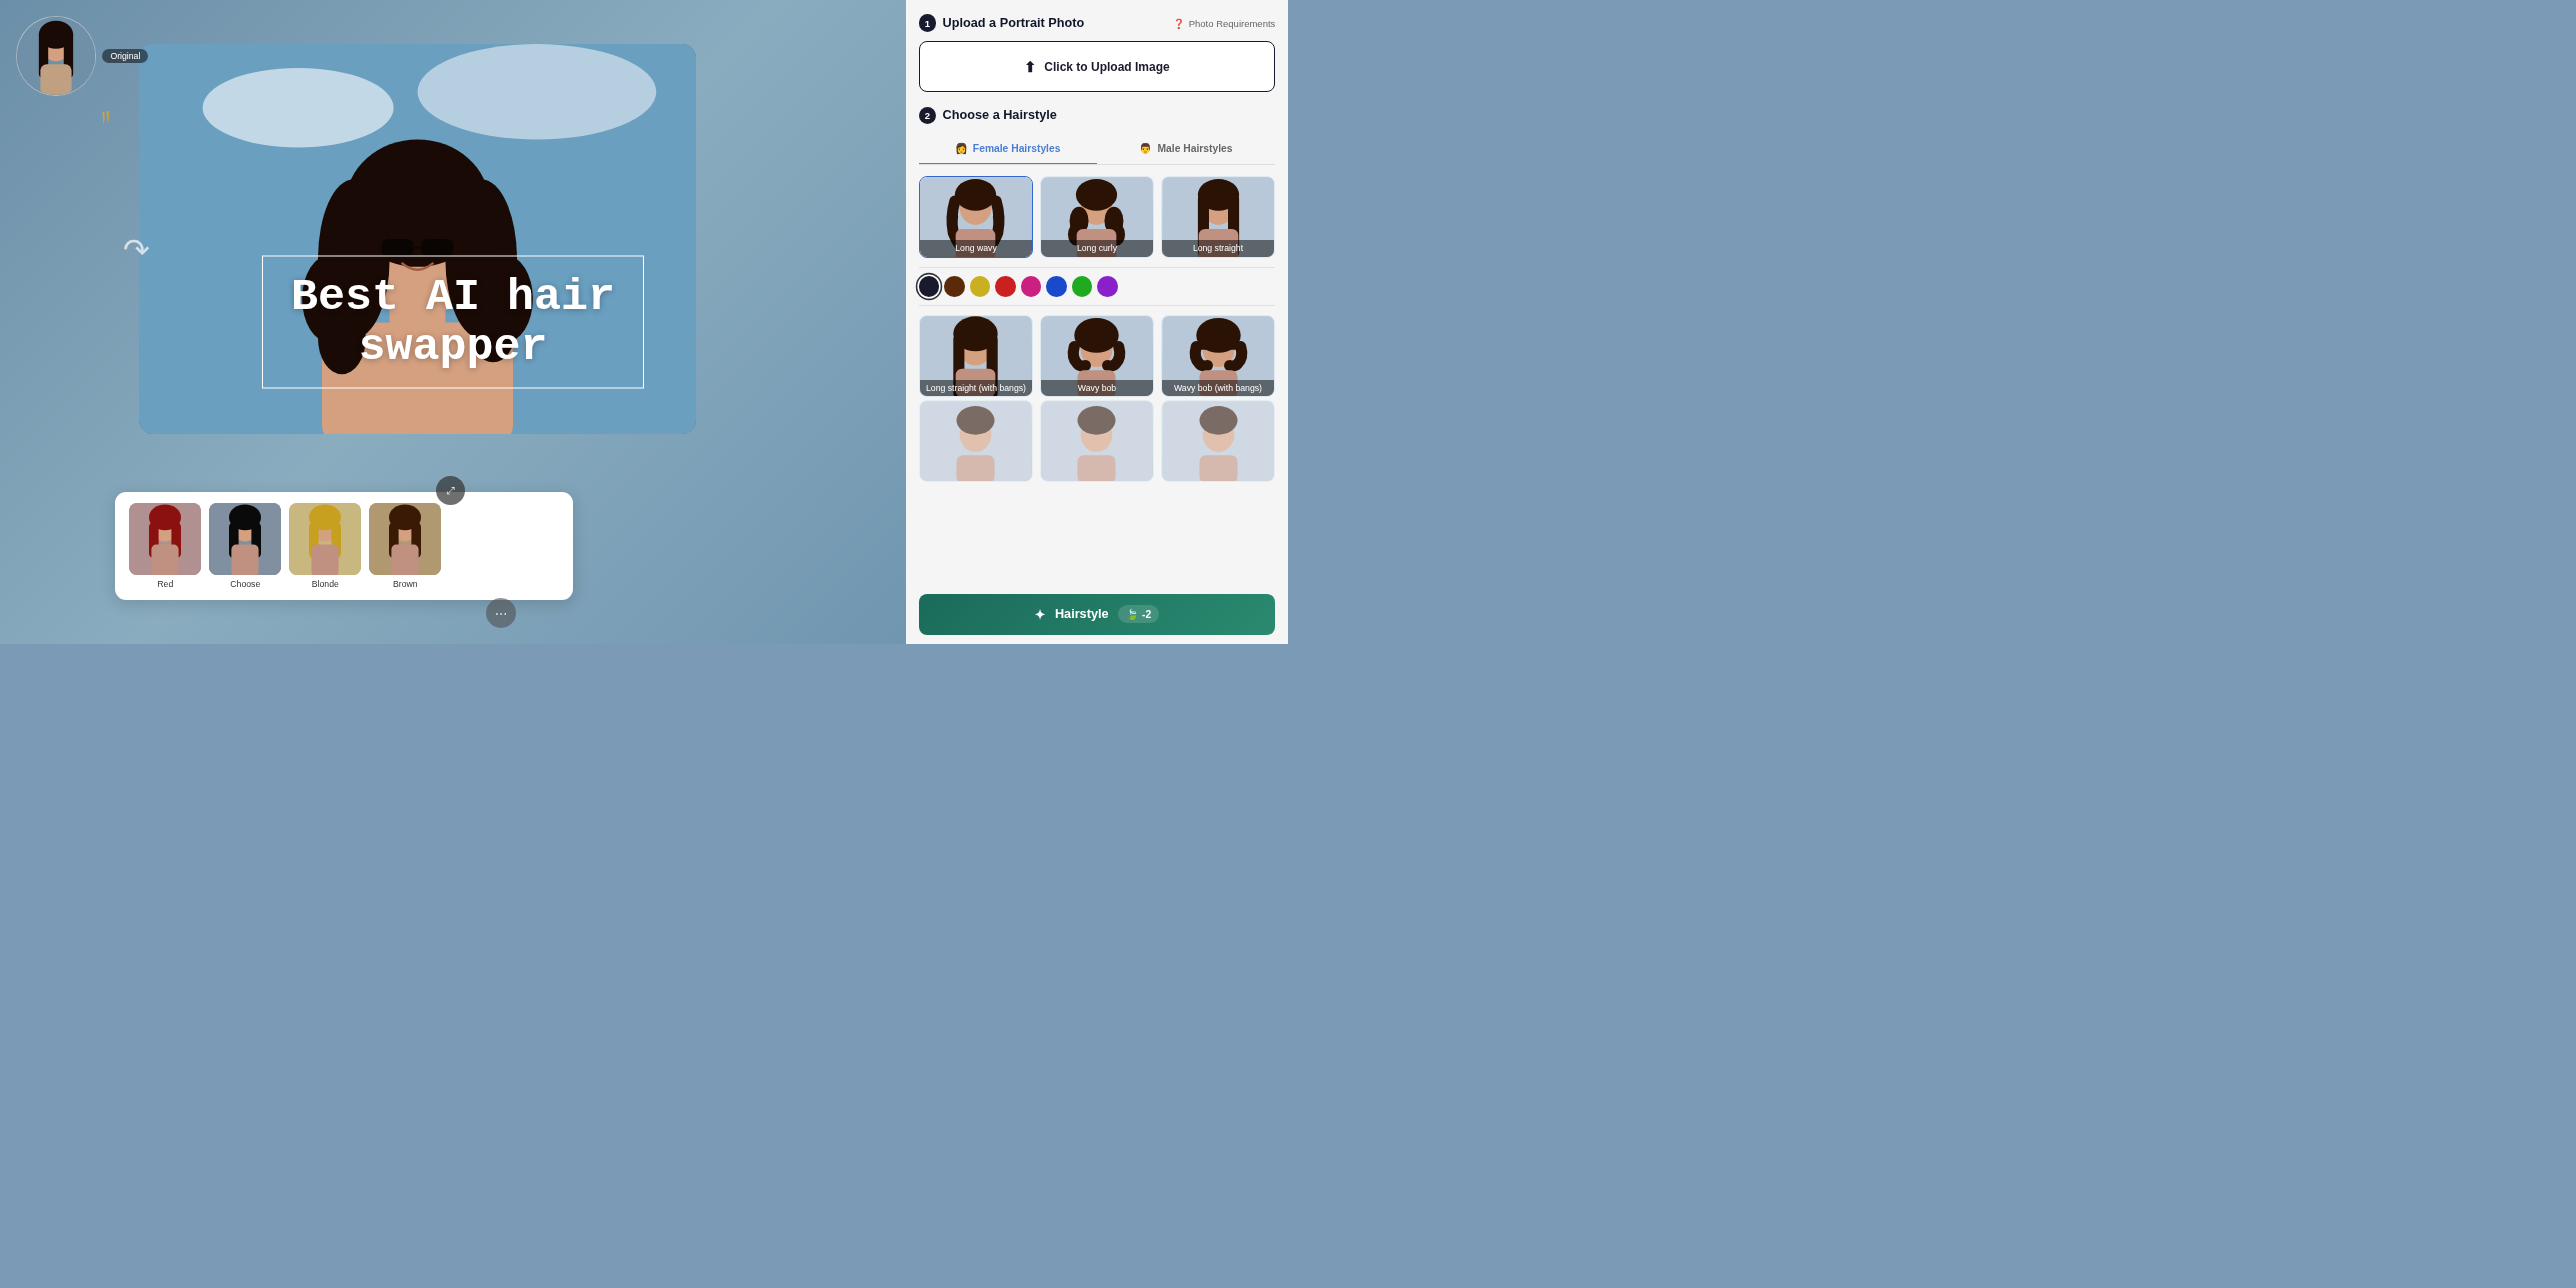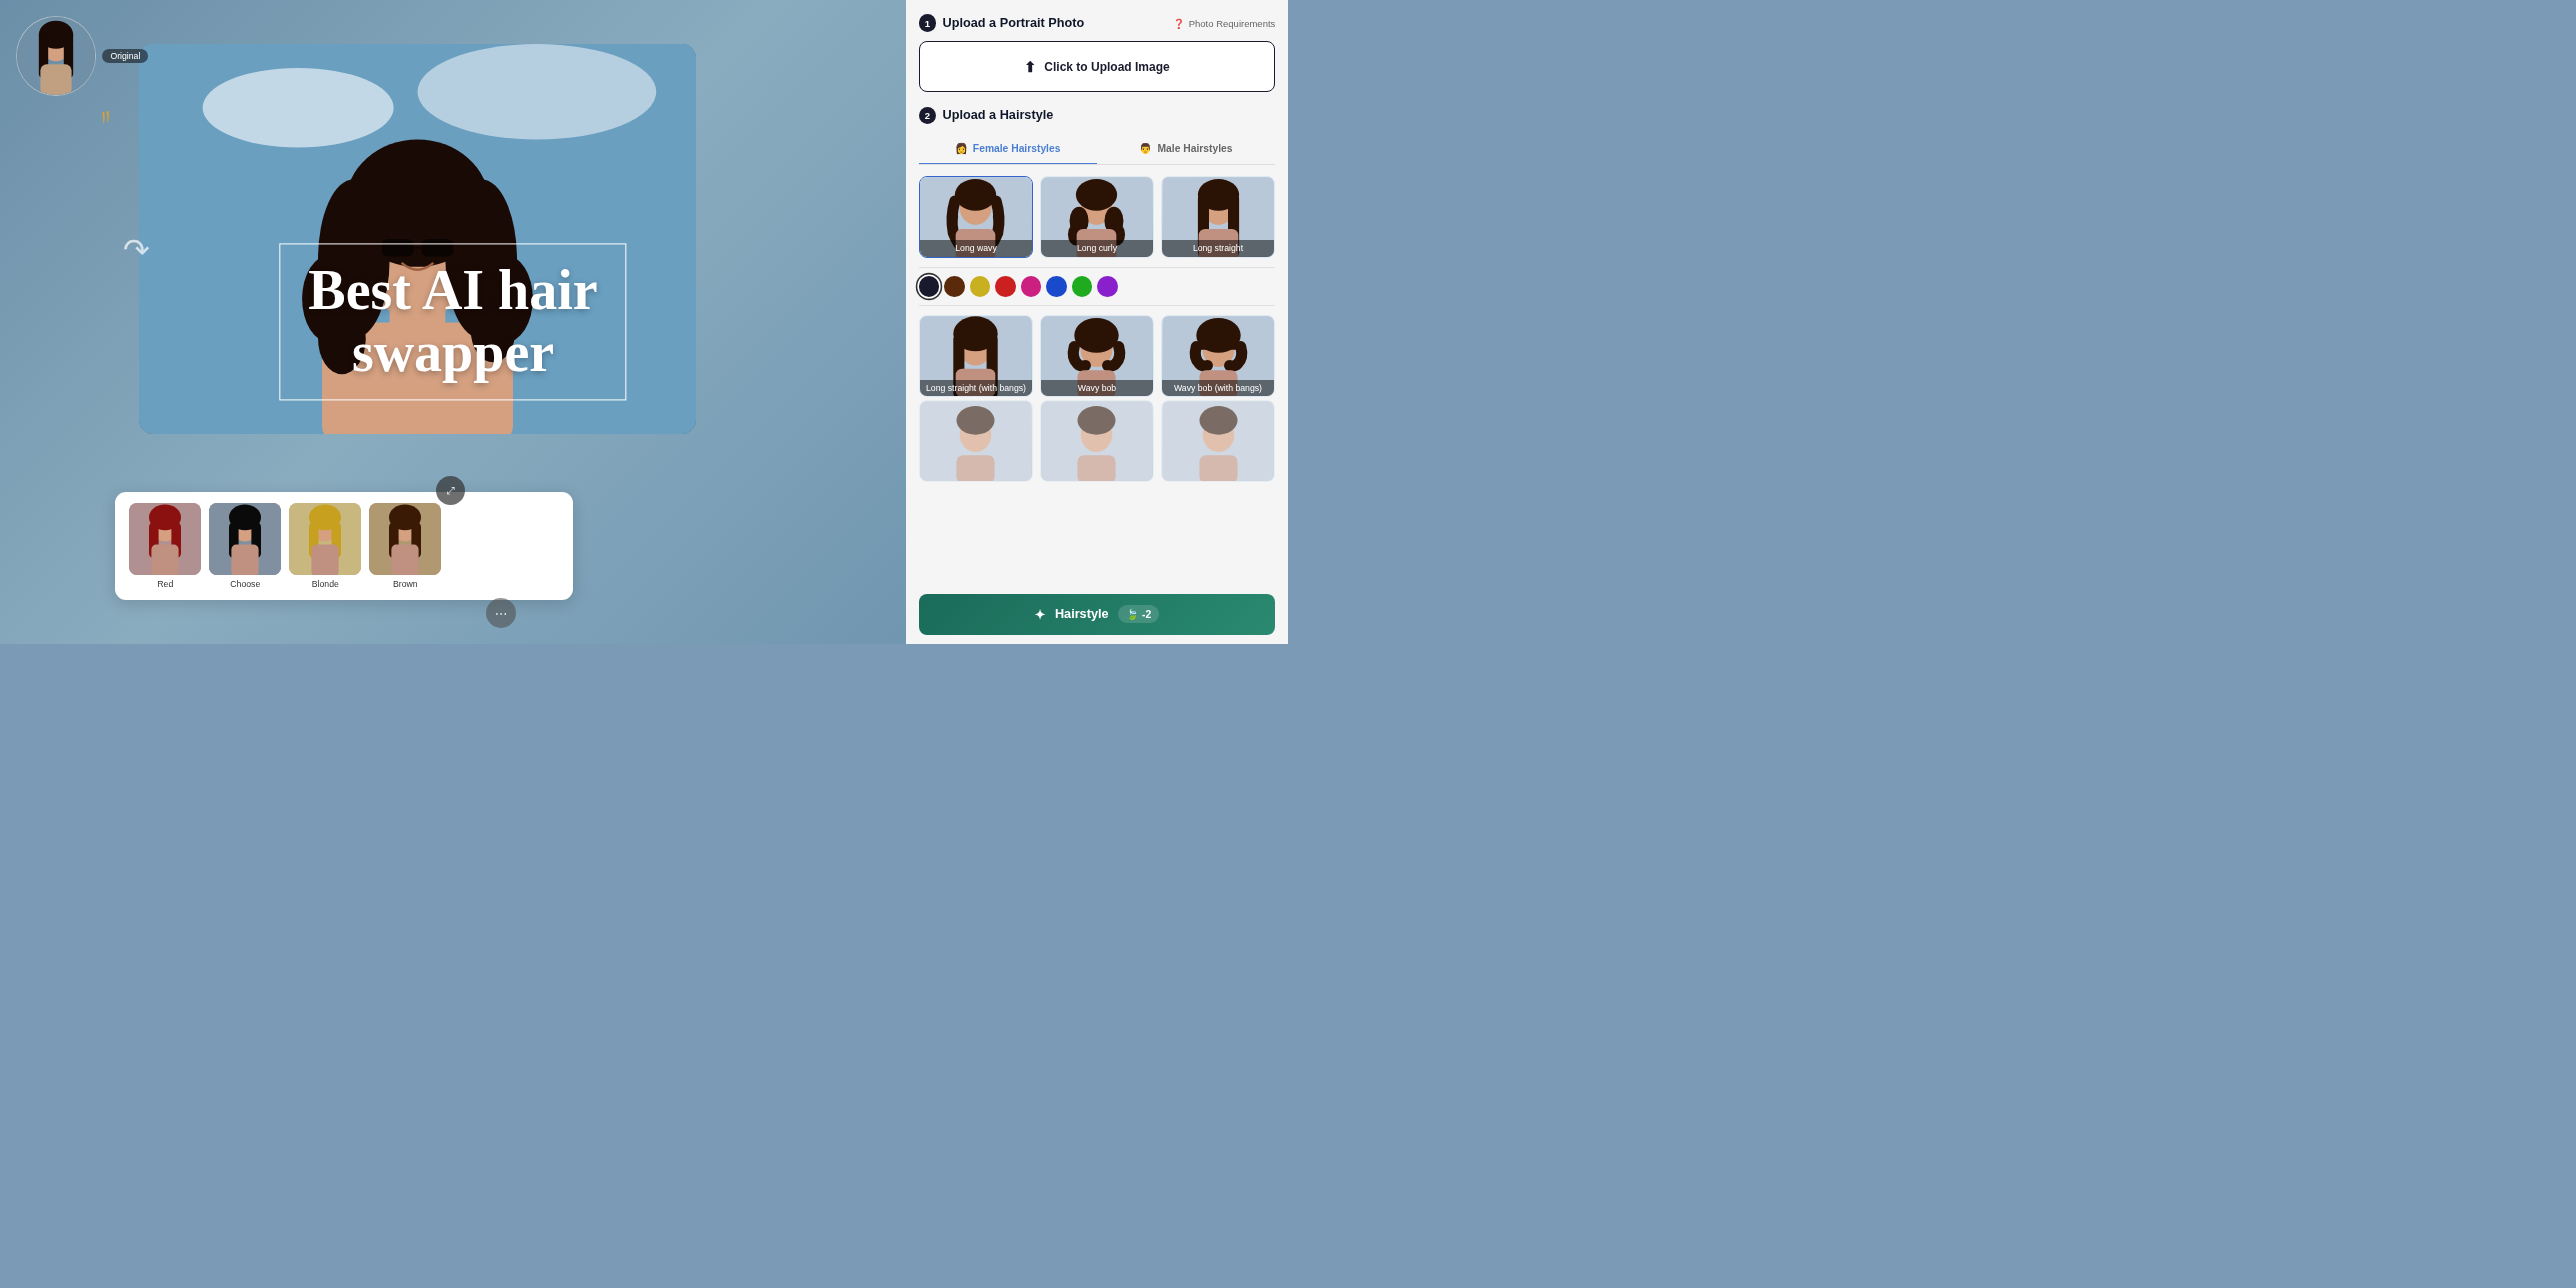--- a/index.html
+++ b/index.html
@@ -94,22 +94,22 @@
       text-align: center;
       color: white;
     }
 
     .text-overlay-border {
       border: 1.6px solid white;
       padding: 16px 28px;
     }
 
     .text-overlay h1 {
-      font-family: Liberation Serif, serif;
-      font-size: 56px;
+      font-family: Liberation Mono, monospace;
+      font-size: 45px;
       font-weight: 700;
       line-height: 1.1;
       text-shadow: 0 1.6px 6.4px rgba(0,0,0,0.3);
     }
 
     
     .thumbnails-strip {
       position: absolute;
       bottom: 44px;
       left: 115px;
@@ -553,21 +553,21 @@
     </a>
   </div>
 
   <button class="upload-btn">
     <span class="upload-icon">⬆</span>
     <span>Click to Upload Image</span>
   </button>
 
   <div class="section-header">
     <div class="section-num">2</div>
-    <span class="section-title">Upload a Hairstyle</span>
+    <span class="section-title">Choose a Hairstyle</span>
   </div>
 
   <div class="hairstyle-tabs">
     <button class="tab-btn active">
       <span>👩</span>
       <span>Female Hairstyles</span>
     </button>
     <button class="tab-btn">
       <span>👨</span>
       <span>Male Hairstyles</span>

